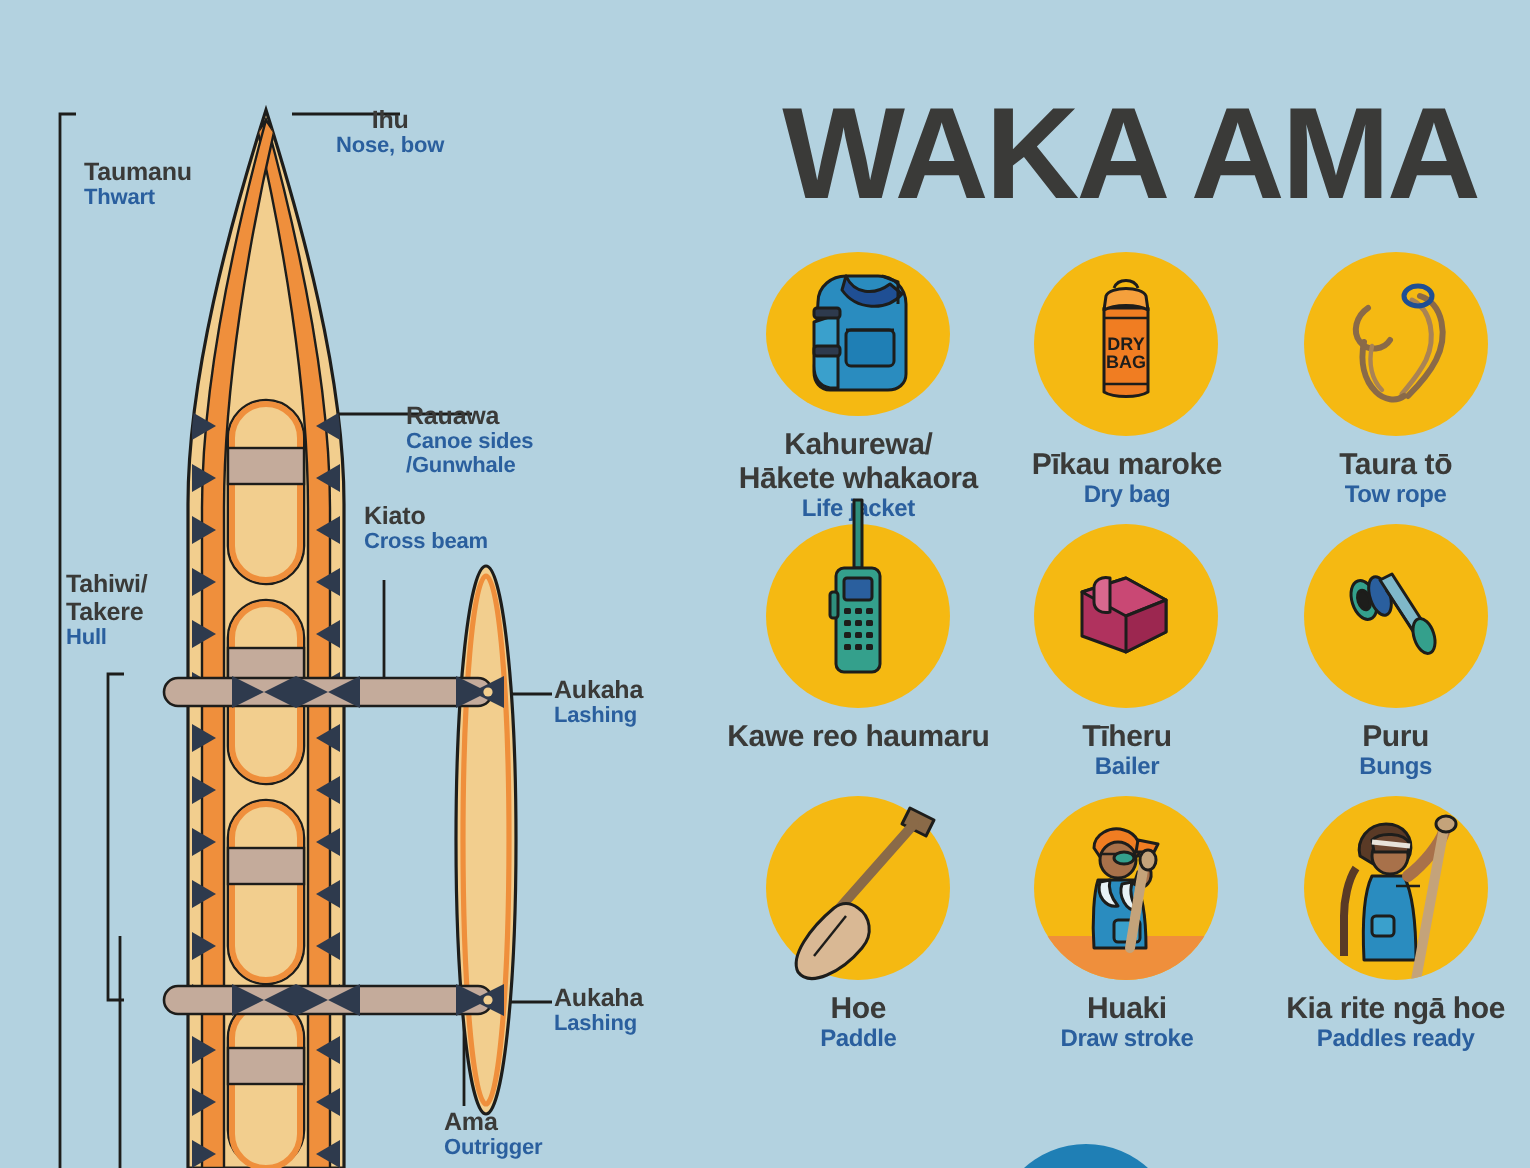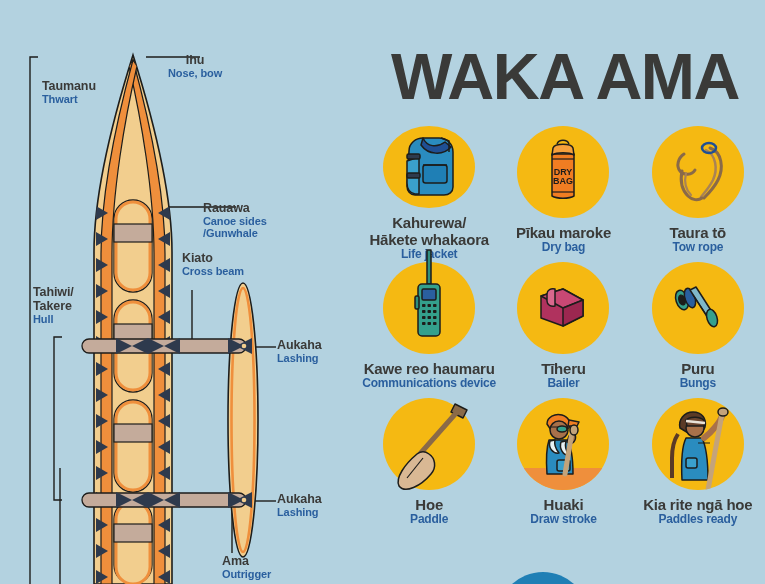--- a/index.html
+++ b/index.html
@@ -364,21 +364,20 @@
               <rect x="39" y="60" width="3.5" height="3" rx="0.8"></rect>
               <rect x="44.5" y="60" width="3.5" height="3" rx="0.8"></rect>
               <rect x="50" y="60" width="3.5" height="3" rx="0.8"></rect>
             </g>
             <rect x="32" y="34" width="4" height="13" rx="1.5" fill="#2f8f7d"></rect>
           </g>
         </svg>
       </div>
       <div class="cap">
         <span class="mi">Kawe reo haumaru</span>
-        <span class="en">Communications device</span>
       </div>
     </div>
 
     <div class="cell">
       <div class="disc">
         <svg width="92" height="92" viewBox="0 0 92 92">
           <g stroke="#1d1d1b" stroke-width="1.5" stroke-linejoin="round">
             <path d="M24 34 L46 27 L66 38 L66 54 L46 64 L24 56 Z" fill="#b0325e"></path>
             <path d="M24 34 L46 27 L66 38 L46 46 Z" fill="#c94874"></path>
             <path d="M46 46 L66 38 L66 54 L46 64 Z" fill="#9c2750"></path>

